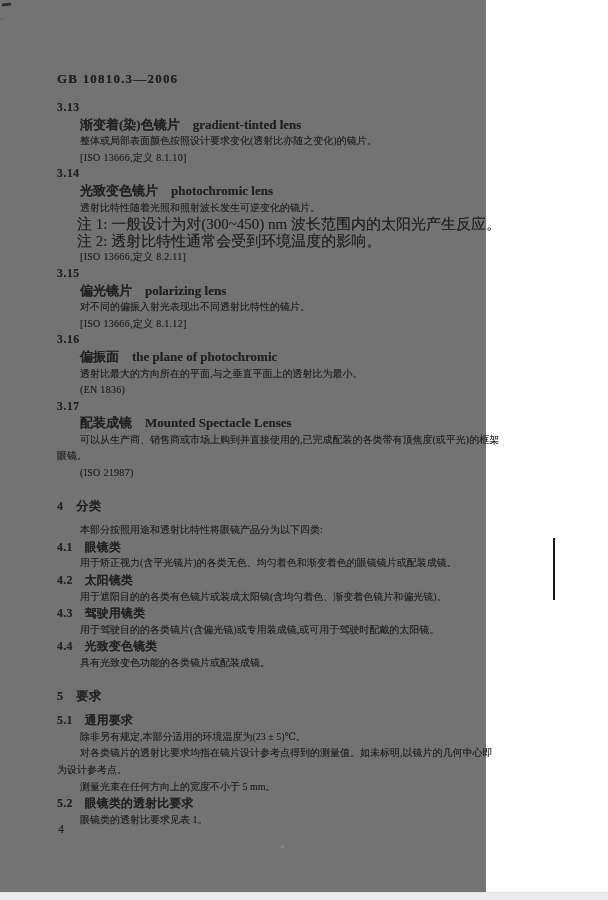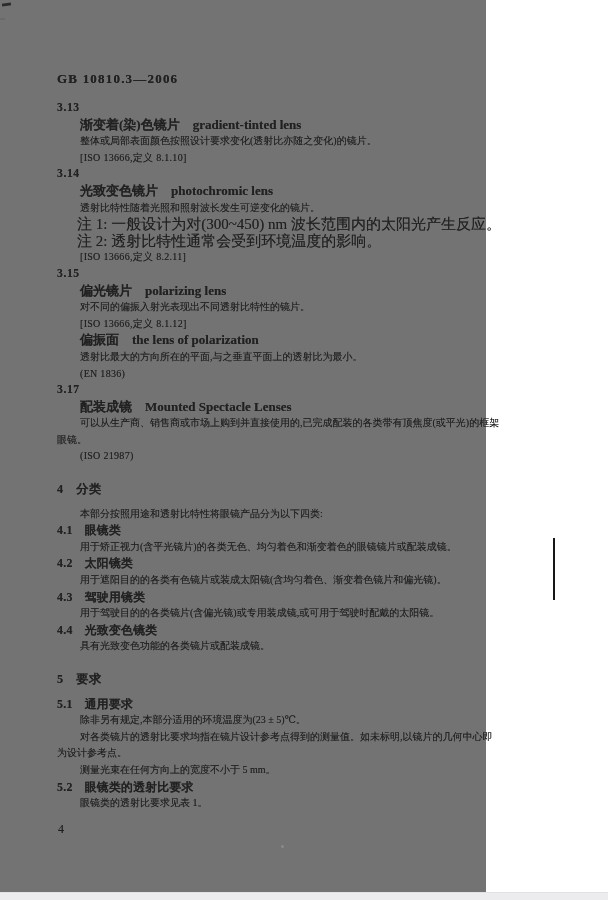--- a/index.html
+++ b/index.html
@@ -69,21 +69,22 @@
         <div class="ln ln-num">3.14</div>
         <div class="ln ln-term">光致变色镜片　photochromic lens</div>
         <div class="ln ln-body">透射比特性随着光照和照射波长发生可逆变化的镜片。</div>
         <div class="ln ln-note">注 1: 一般设计为对(300~450) nm 波长范围内的太阳光产生反应。</div>
         <div class="ln ln-note">注 2: 透射比特性通常会受到环境温度的影响。</div>
         <div class="ln ln-ref">[ISO 13666,定义 8.2.11]</div>
         <div class="ln ln-num">3.15</div>
         <div class="ln ln-term">偏光镜片　polarizing lens</div>
         <div class="ln ln-body">对不同的偏振入射光表现出不同透射比特性的镜片。</div>
         <div class="ln ln-ref">[ISO 13666,定义 8.1.12]</div>
-        <div class="ln ln-term">偏振面　the lens of polarization</div>
+        <div class="ln ln-num">3.16</div>
+        <div class="ln ln-term">偏振面　the plane of photochromic</div>
         <div class="ln ln-body">透射比最大的方向所在的平面,与之垂直平面上的透射比为最小。</div>
         <div class="ln ln-ref">(EN 1836)</div>
         <div class="ln ln-num">3.17</div>
         <div class="ln ln-term">配装成镜　Mounted Spectacle Lenses</div>
         <div class="ln ln-body">可以从生产商、销售商或市场上购到并直接使用的,已完成配装的各类带有顶焦度(或平光)的框架</div>
         <div class="ln ln-cont">眼镜。</div>
         <div class="ln ln-ref">(ISO 21987)</div>
         <div class="ln ln-h1">4　分类</div>
         <div class="ln ln-body">本部分按照用途和透射比特性将眼镜产品分为以下四类:</div>
         <div class="ln ln-h2">4.1　眼镜类</div>

